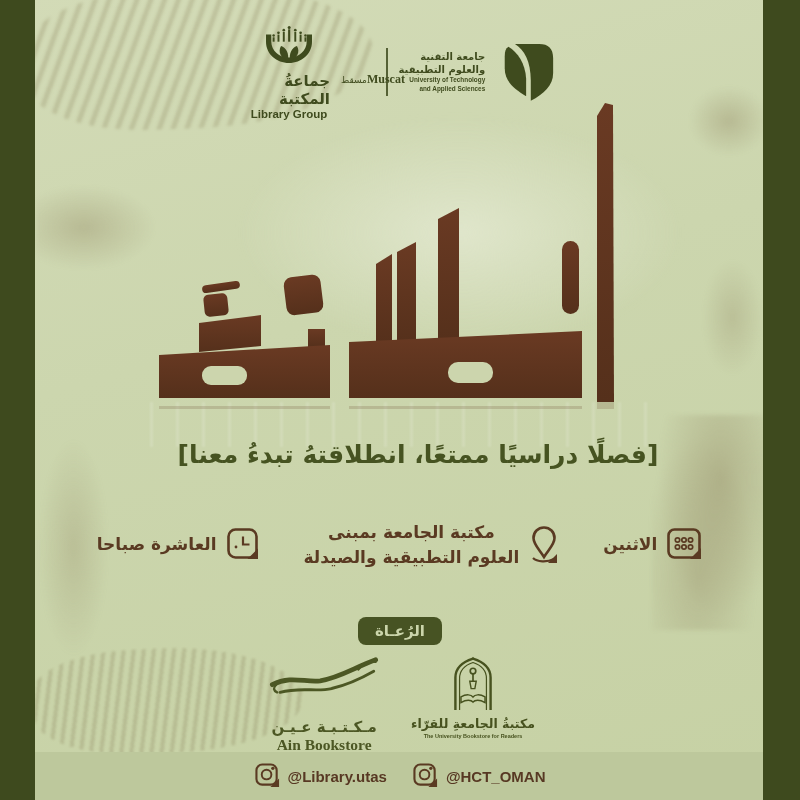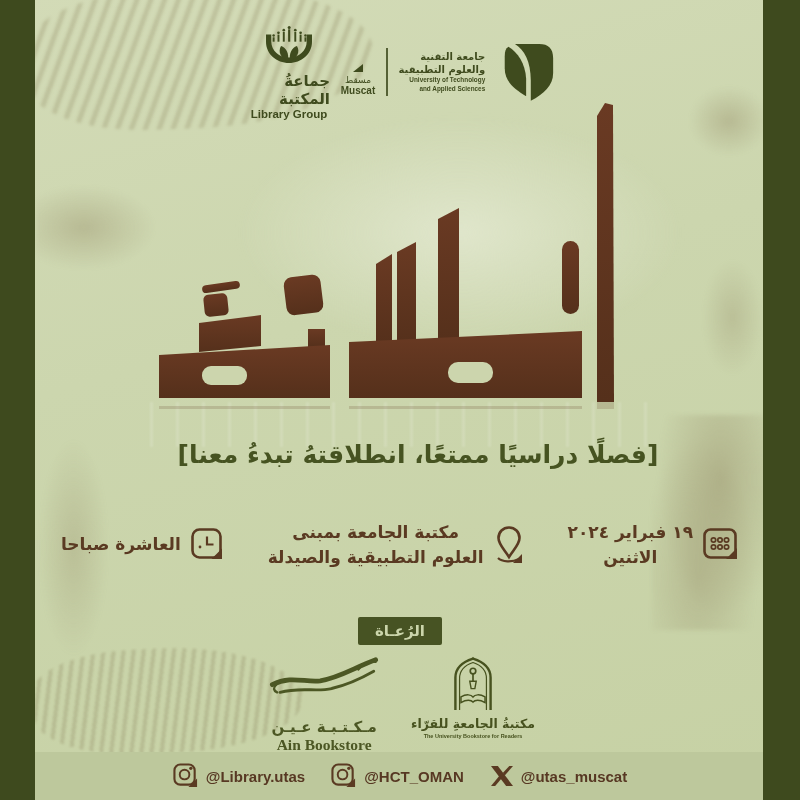--- a/index.html
+++ b/index.html
@@ -34,23 +34,23 @@
 
   .border-side{position:absolute;top:0;bottom:0;background:#3e4a1e;z-index:9;}
   .bl{left:0;width:35px;} .br{right:0;width:37px;}
   .band{position:absolute;left:0;right:0;bottom:0;height:48px;background:#bdc89c;z-index:4;}
 
   
   .header{left:248px;top:24px;display:flex;align-items:center;gap:11px;z-index:3;color:#3f4b1e;}
   .lg-block{display:flex;flex-direction:column;align-items:center;width:82px;}
   .lg-ar{font-size:15px;font-weight:bold;direction:rtl;margin-top:2px;}
   .lg-en{font-size:11.5px;font-weight:bold;font-family:"Liberation Sans",sans-serif;}
-  .muscat{display:flex;flex-direction:column;align-items:center;width:34px;padding-top:14px;}
+  .muscat{display:flex;flex-direction:row;align-items:center;width:34px;padding-top:14px;}
   .muscat-ar{font-size:9px;direction:rtl;margin-top:2px;}
-  .muscat-en{font-size:10px;font-weight:bold;font-family:Liberation Sans, sans-serif;}
+  .muscat-en{font-size:12px;font-weight:bold;font-family:Liberation Serif, serif;}
   .hdivider{width:1.5px;height:48px;background:#3f4b1e;opacity:.85;}
   .utas{display:flex;align-items:center;gap:16px;}
   .utas-text{display:flex;flex-direction:column;align-items:flex-end;text-align:right;}
   .utas-ar{font-size:10px;font-weight:bold;direction:rtl;line-height:1.25;}
   .utas-en{font-size:6.4px;font-weight:bold;font-family:"Liberation Sans",sans-serif;line-height:1.3;}
 
   
   .title-wrap{left:145px;top:100px;width:525px;height:360px;z-index:2;}
   .sr{position:absolute;width:1px;height:1px;overflow:hidden;clip:rect(0 0 0 0);white-space:nowrap;}
 
@@ -60,21 +60,21 @@
   
   .details{left:0;right:0;top:520px;display:flex;direction:rtl;justify-content:center;
     align-items:center;gap:44px;z-index:3;color:#5a3a22;}
   .ditem{display:flex;align-items:center;gap:10px;direction:rtl;}
   .dtext{display:flex;flex-direction:column;align-items:center;text-align:center;
     font-size:17px;font-weight:bold;line-height:1.45;}
 
   
   .badge{left:0;right:0;top:617px;text-align:center;z-index:3;}
   .badge-inner{display:inline-block;background:#475323;color:#cbd5ab;direction:rtl;
-    font-size:15px;font-weight:bold;padding:5px 17px;border-radius:2px;letter-spacing:1px;}
+    font-size:15px;font-weight:bold;padding:5px 17px;border-radius:8px;letter-spacing:1px;}
   .sponsors{left:0;right:0;top:656px;display:flex;justify-content:center;align-items:flex-start;
     gap:28px;z-index:3;}
   .sp-block{display:flex;flex-direction:column;align-items:center;}
   .ain-ar{color:#4c5724;font-size:15px;font-weight:bold;direction:rtl;margin-top:18px;}
   .ain-en{color:#4c5724;font-size:15.5px;font-weight:bold;font-family:Liberation Serif, serif;}
   .ub-ar{color:#47521f;font-size:12.5px;font-weight:bold;direction:rtl;margin-top:4px;}
   .ub-en{color:#47521f;font-size:5.5px;font-weight:bold;font-family:"Liberation Sans",sans-serif;
     border-top:0.5px solid rgba(71,82,31,.0);margin-top:1px;}
 
   
@@ -205,21 +205,20 @@
           <circle cx="10.5" cy="12" r="2.2"></circle>
             <circle cx="17" cy="12" r="2.2"></circle>
             <circle cx="23.5" cy="12" r="2.2"></circle>
           <circle cx="10.5" cy="19" r="2.2"></circle>
             <circle cx="17" cy="19" r="2.2"></circle>
             <circle cx="23.5" cy="19" r="2.2"></circle>
         </g>
         <path d="M34,31 V20 L23,31 Z" fill="#5a3a22"></path>
       </svg>
       <div class="dtext">
-        <span>١٩ فبراير ٢٠٢٤</span>
         <span>الاثنين</span>
       </div>
     </div>
 
     <div class="ditem">
       <svg width="30" height="40" viewBox="0 0 30 40">
         <path d="M15,2.5 C21,2.5 25.5,7 25.5,13 C25.5,19.5 19.5,24.5 15,32 C10.5,24.5 4.5,19.5 4.5,13 C4.5,7 9,2.5 15,2.5 Z" fill="none" stroke="#5a3a22" stroke-width="2.6"></path>
         <path d="M4,33 C8,37 18,37.5 25,34" fill="none" stroke="#5a3a22" stroke-width="2.2"></path>
         <path d="M28,38 V29 L19,38 Z" fill="#5a3a22"></path>
       </svg>
@@ -290,27 +289,17 @@
     </div>
     <div class="handle">
       <svg width="26" height="26" viewBox="0 0 27 27">
         <rect x="1.5" y="1.5" width="21" height="21" rx="6" fill="none" stroke="#5a3a22" stroke-width="2.2"></rect>
         <circle cx="12" cy="12" r="5" fill="none" stroke="#5a3a22" stroke-width="2"></circle>
         <circle cx="18.5" cy="5.5" r="1.7" fill="#5a3a22"></circle>
         <path d="M25,25 V16 L16,25 Z" fill="#5a3a22"></path>
       </svg>
       <span>@HCT_OMAN</span>
     </div>
-    <div class="handle">
-      <svg width="24" height="22" viewBox="0 0 26 24">
-        <g fill="#5a3a22">
-          <path d="M1,1 h7.5 L25,23 h-7.5 Z"></path>
-          <path d="M21,1 h4 l-9,10.5 -2.2,-2.8 Z"></path>
-          <path d="M1,23 h4.5 l7,-8.2 -2.3,-3 Z"></path>
-        </g>
-      </svg>
-      <span>@utas_muscat</span>
-    </div>
   </div>
 
   <div class="border-side bl"></div>
   <div class="border-side br"></div>
 </div>
 
 </body></html>

